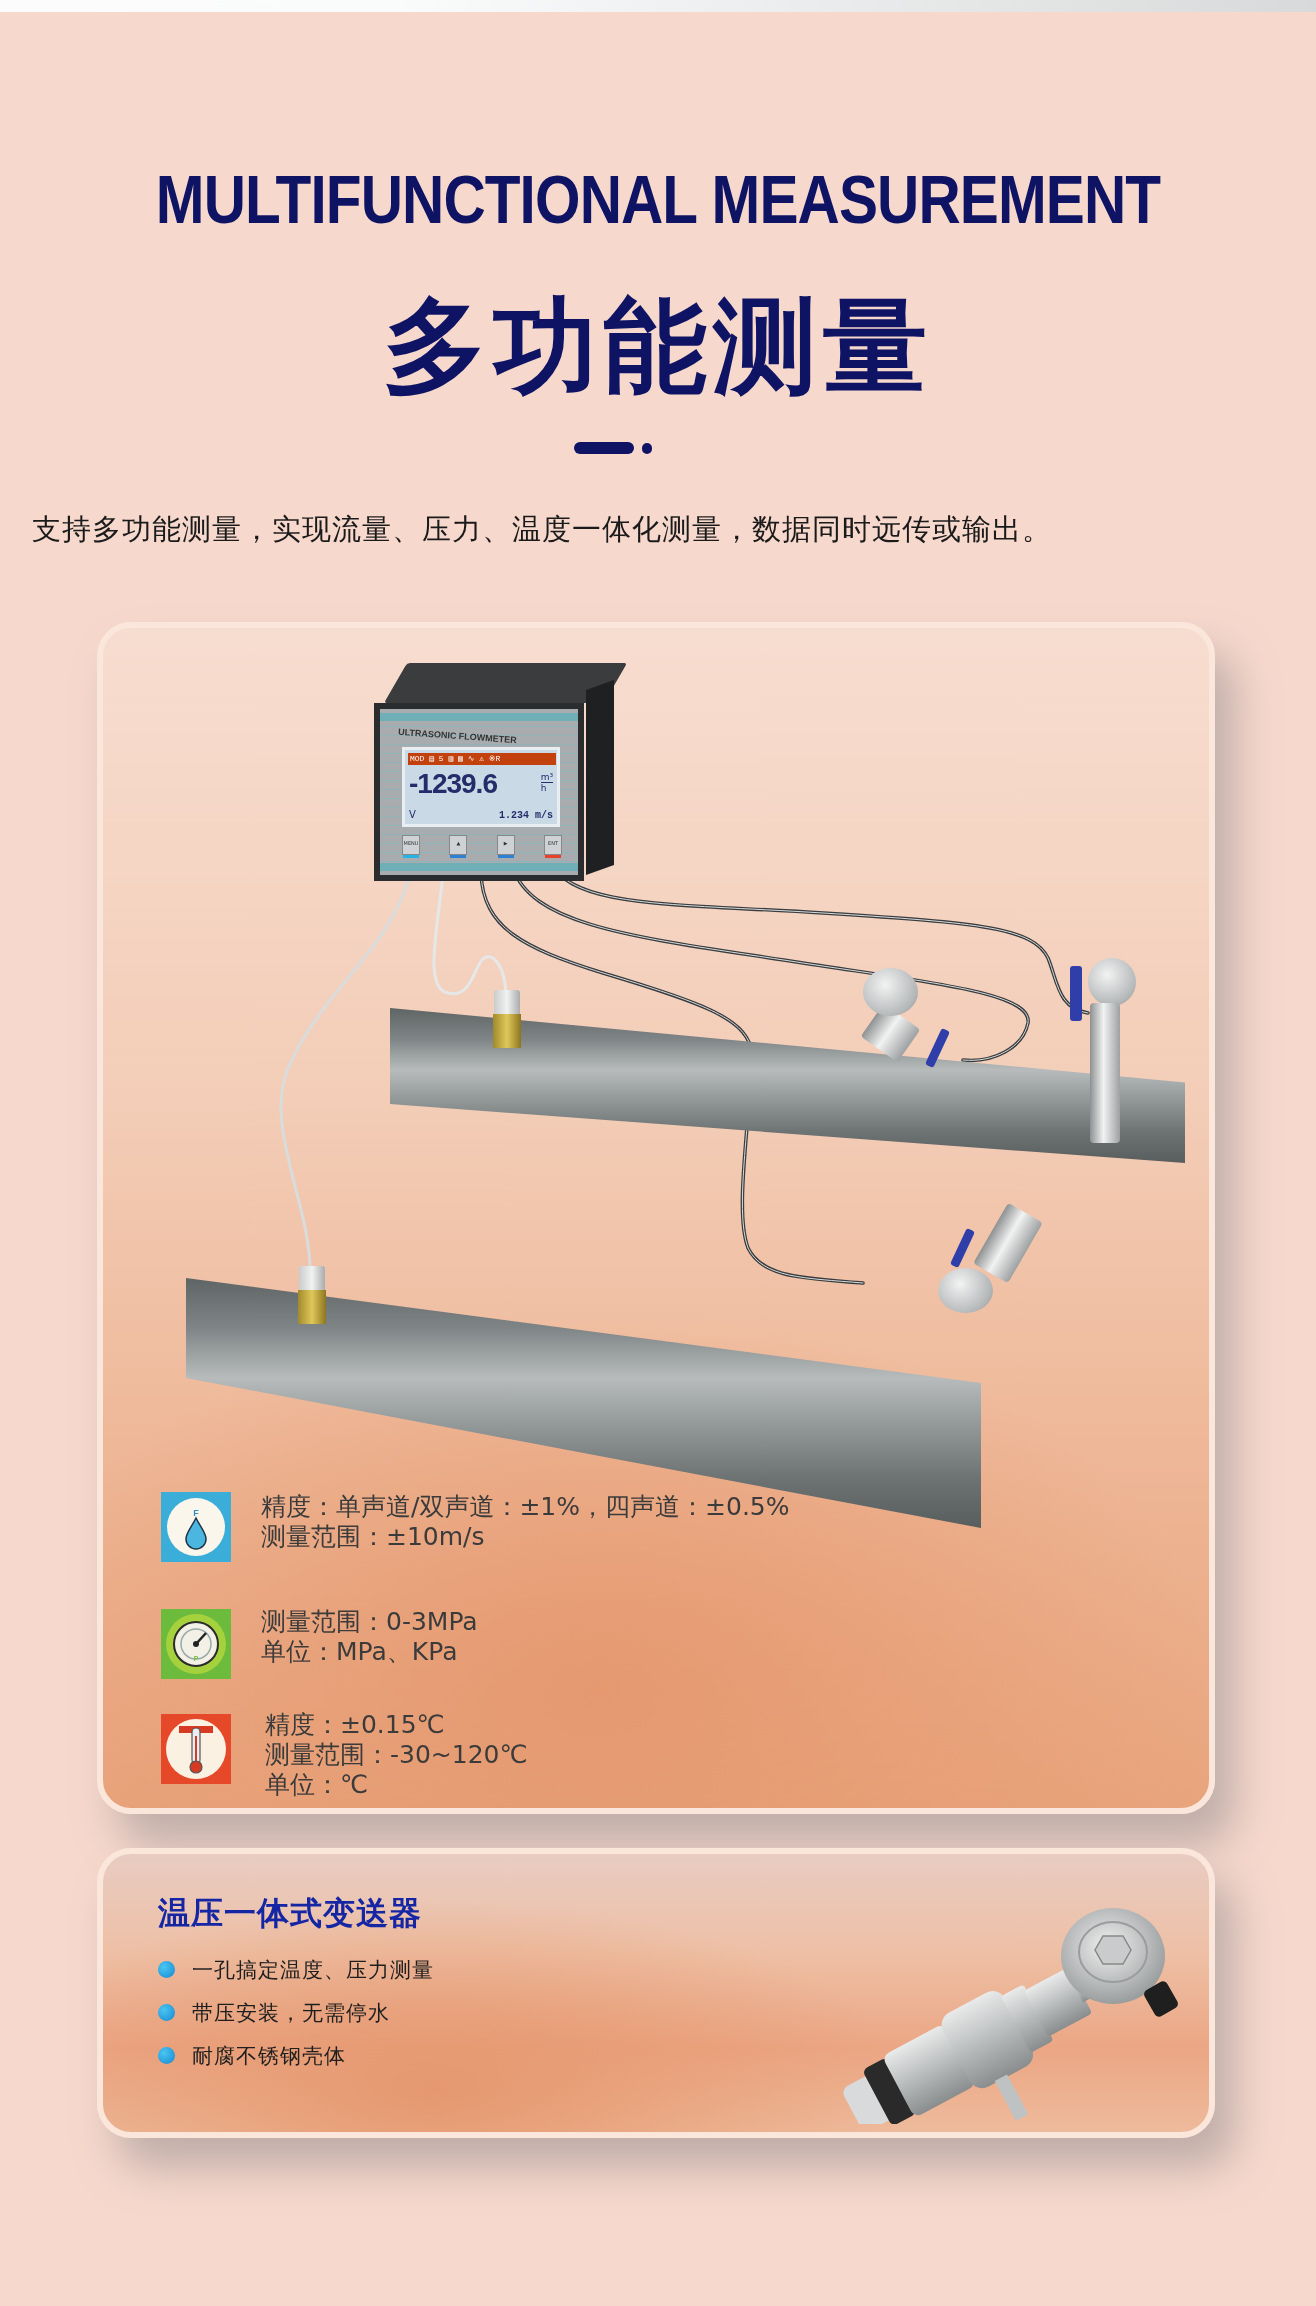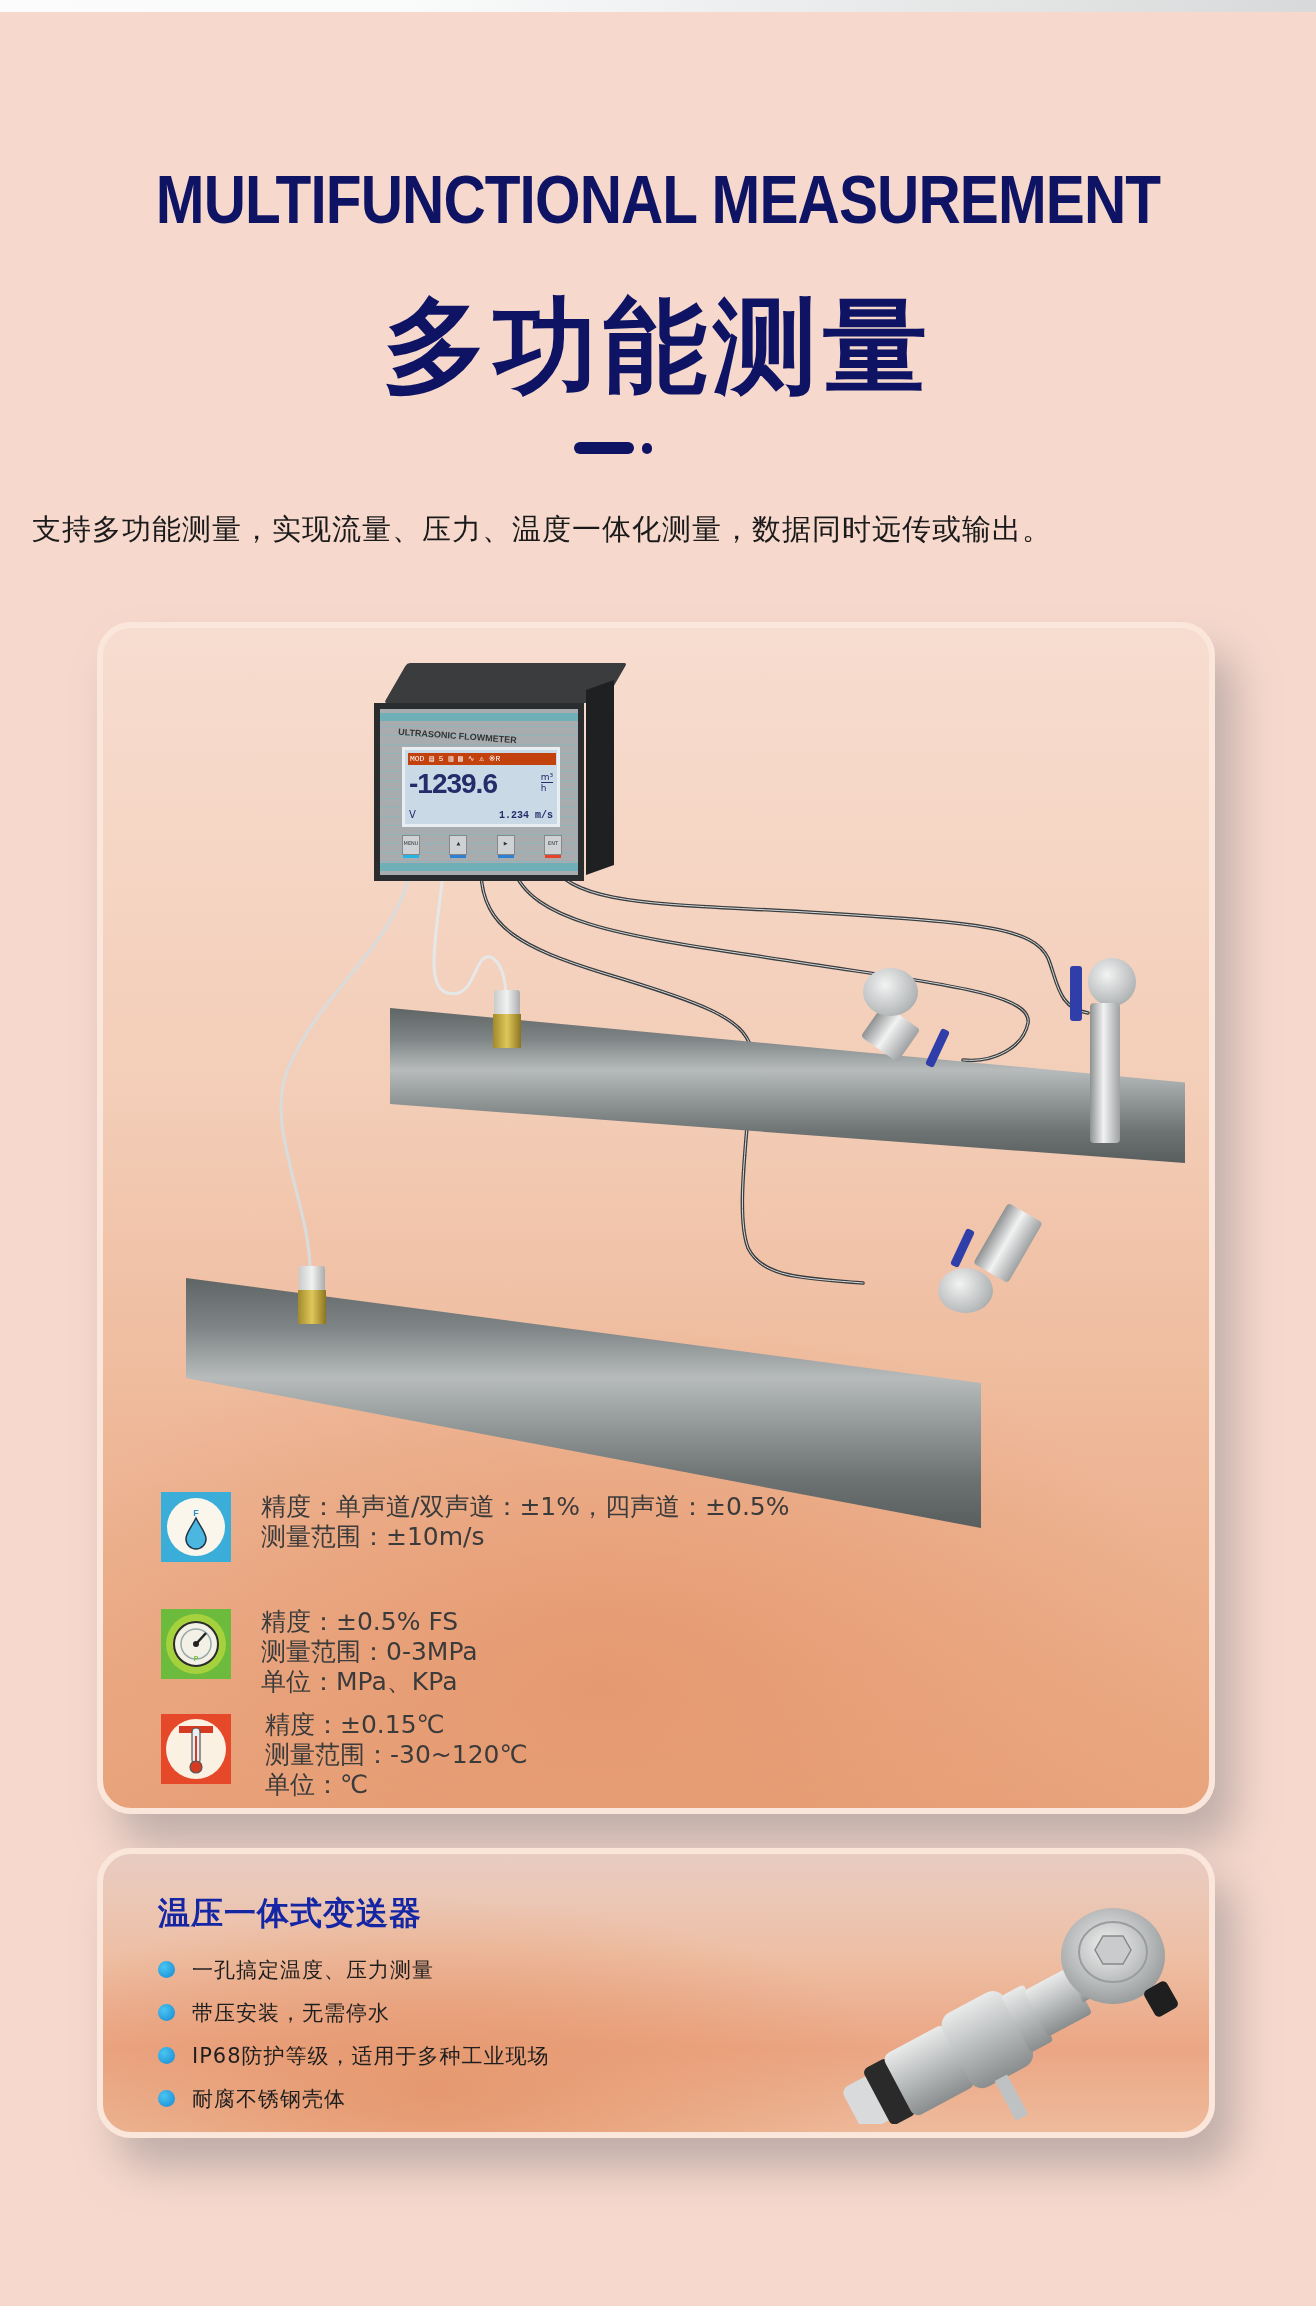--- a/index.html
+++ b/index.html
@@ -241,21 +241,20 @@
     <svg class="spec-icon" viewBox="0 0 70 70">
       <rect width="70" height="70" fill="#6dbb3d"></rect>
       <circle cx="35" cy="35" r="30" fill="#a5d13d"></circle>
       <circle cx="35" cy="35" r="22" fill="#f3f1e6" stroke="#2b2b2b" stroke-width="2"></circle>
       <circle cx="35" cy="35" r="15" fill="none" stroke="#9aa" stroke-width="1.5"></circle>
       <line x1="35" y1="35" x2="45" y2="24" stroke="#222" stroke-width="2.5"></line>
       <circle cx="35" cy="35" r="3" fill="#222"></circle>
       <text x="35" y="52" font-size="7" fill="#6dbb3d" text-anchor="middle" font-family="Liberation Sans, sans-serif" font-weight="700">P</text>
     </svg>
     <div class="spec-lines" style="top:-2px;">
-      <div class="spec-line">精度：±0.5% FS</div>
       <div class="spec-line">测量范围：0-3MPa</div>
       <div class="spec-line">单位：MPa、KPa</div>
     </div>
   </div>
 
   <div class="spec" style="top:1086px;">
     <svg class="spec-icon" viewBox="0 0 70 70">
       <rect width="70" height="70" fill="#e6482a"></rect>
       <circle cx="35" cy="35" r="30" fill="#fbf1e3"></circle>
       <rect x="18" y="12" width="34" height="7" fill="#d63a22"></rect>
@@ -275,24 +274,20 @@
 <section class="card card2">
   <h3 class="c2-title">温压一体式变送器</h3>
   <ul class="c2-list" style="list-style:none;">
     <li class="c2-item">
       <span class="c2-bullet"></span>
       <span class="c2-text">一孔搞定温度、压力测量</span>
     </li>
     <li class="c2-item">
       <span class="c2-bullet"></span>
       <span class="c2-text">带压安装，无需停水</span>
-    </li>
-    <li class="c2-item">
-      <span class="c2-bullet"></span>
-      <span class="c2-text">IP68防护等级，适用于多种工业现场</span>
     </li>
     <li class="c2-item">
       <span class="c2-bullet"></span>
       <span class="c2-text">耐腐不锈钢壳体</span>
     </li>
   </ul>
 
   <svg class="transmitter" viewBox="0 0 380 240">
     <defs>
       <linearGradient id="steel" x1="0" y1="0" x2="0" y2="1">

